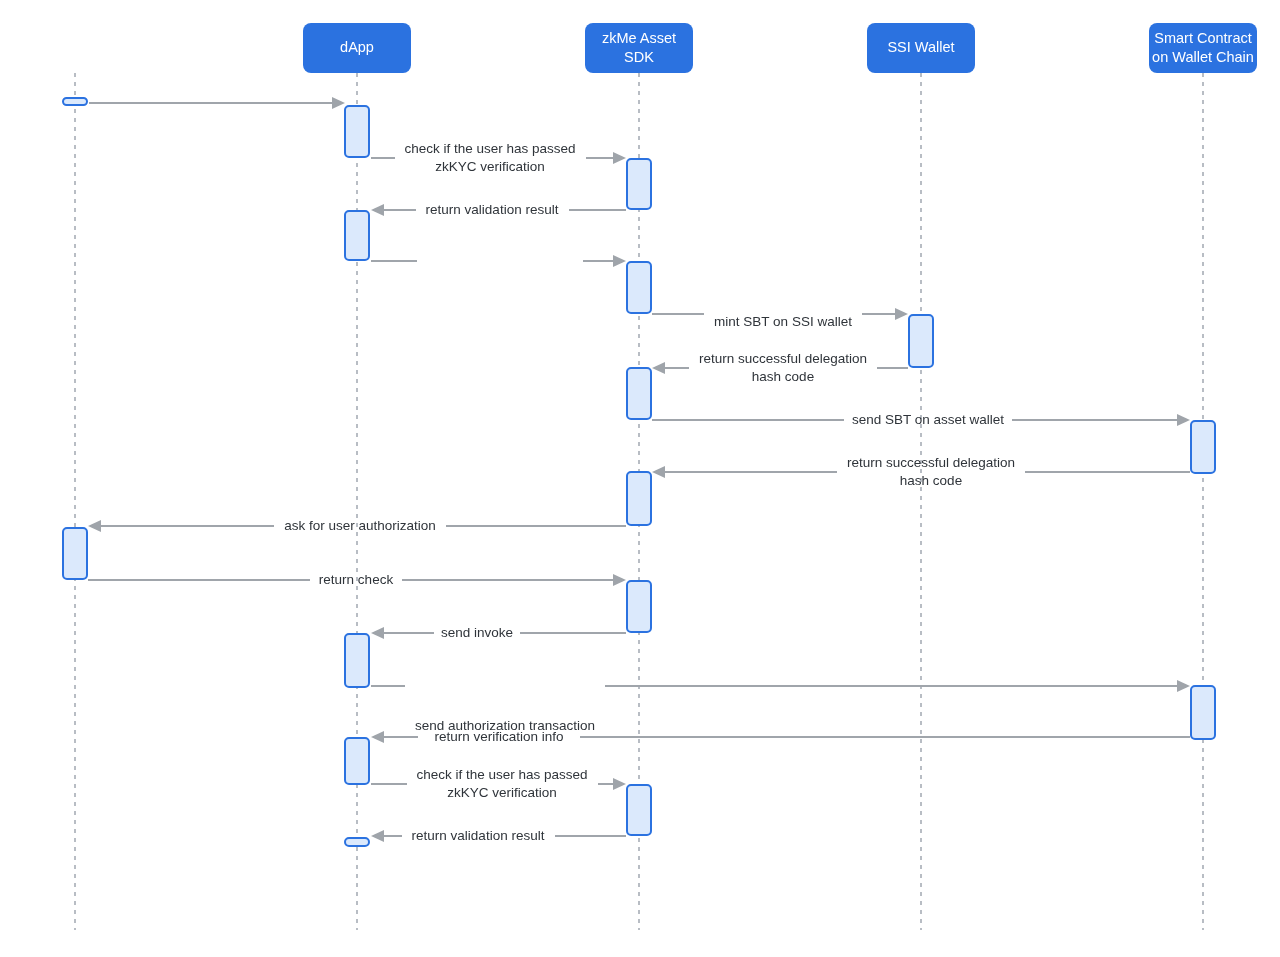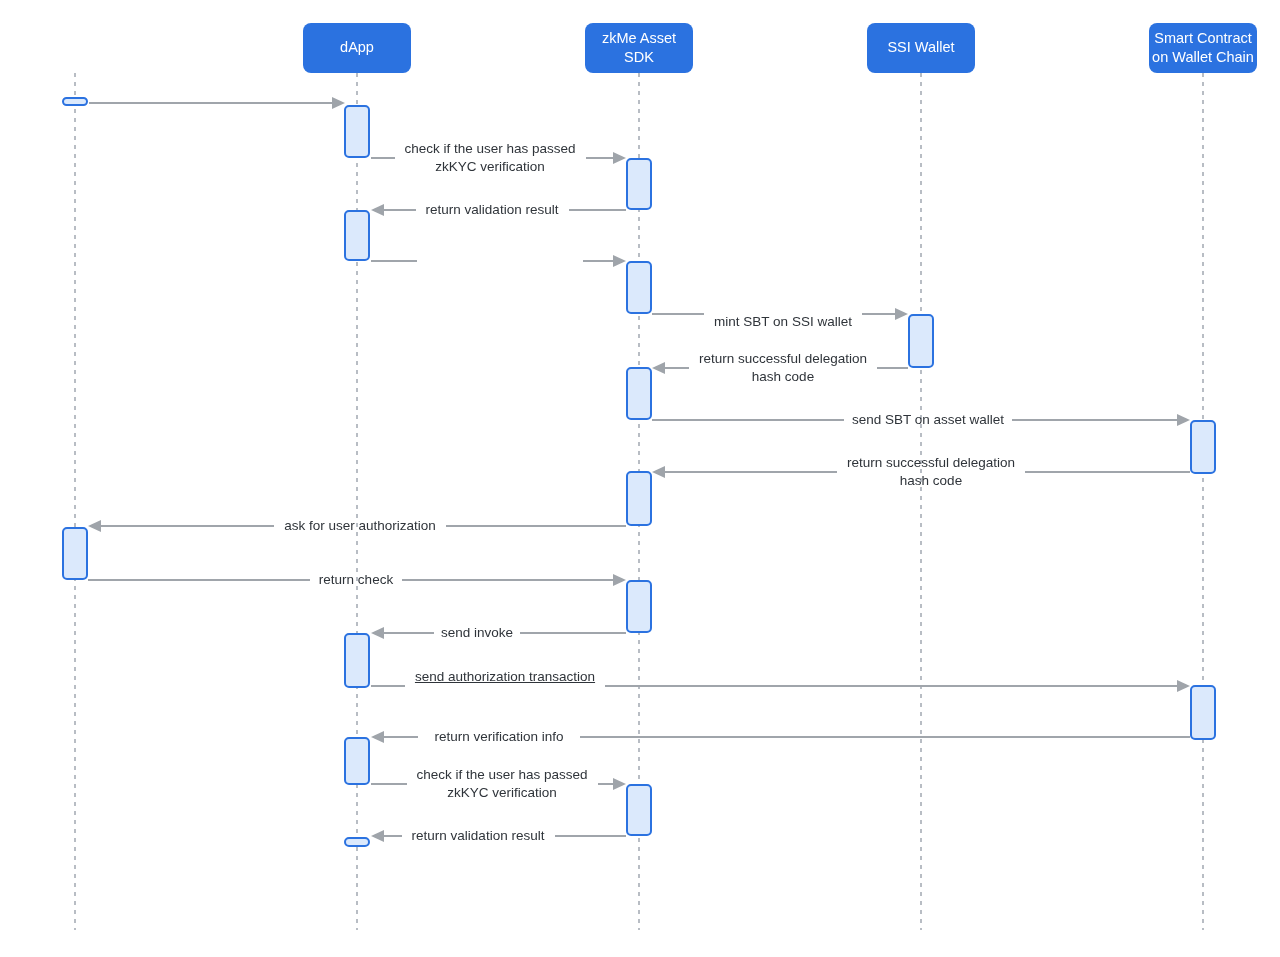--- a/index.html
+++ b/index.html
@@ -101,21 +101,21 @@
     </div>
     <div class="msg-label" id="msg-label-8" style="left: 360px; top: 526px;">
       <div>ask for user authorization</div>
     </div>
     <div class="msg-label" id="msg-label-9" style="left: 356px; top: 580px;">
       <div>return check</div>
     </div>
     <div class="msg-label" id="msg-label-10" style="left: 477px; top: 633px;">
       <div>send invoke</div>
     </div>
-    <div class="msg-label" id="msg-label-11" style="left: 505px; top: 677px; text-decoration: underline;">
+    <div class="msg-label" id="msg-label-11" style="left: 505px; top: 726px;">
       <div>send authorization transaction</div>
     </div>
     <div class="msg-label" id="msg-label-12" style="left: 499px; top: 737px;">
       <div>return verification info</div>
     </div>
     <div class="msg-label" id="msg-label-13" style="left: 502px; top: 784px;">
       <div>check if the user has passed</div>
       <div>zkKYC verification</div>
     </div>
     <div class="msg-label" id="msg-label-14" style="left: 478px; top: 836px;">

